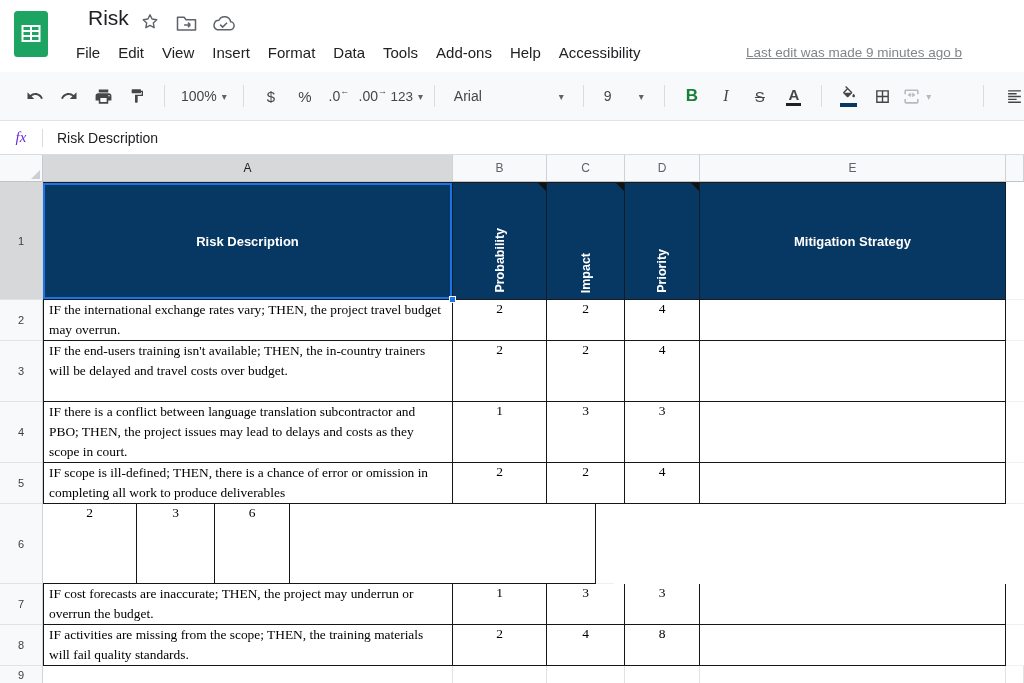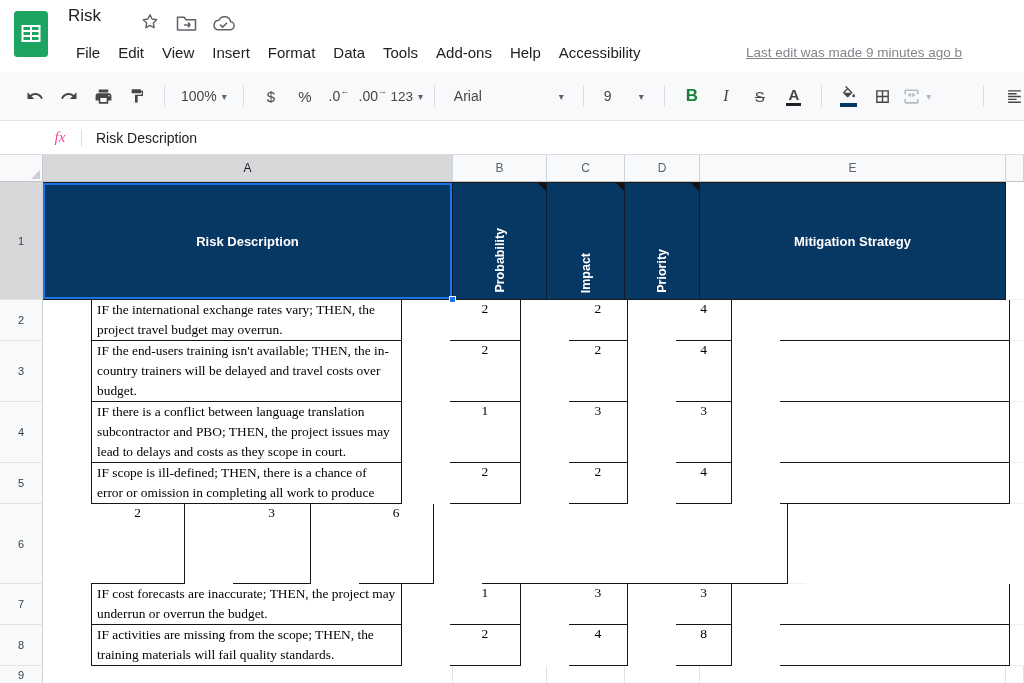--- a/index.html
+++ b/index.html
@@ -2,21 +2,21 @@
 <html><head>
 <meta charset="utf-8">
 <style>
   * { margin:0; padding:0; box-sizing:border-box; }
   html,body { width:1024px; height:683px; overflow:hidden; background:#fff;
     font-family:"Liberation Sans", sans-serif; color:#202124; }
 
   
   .titlebar { position:relative; height:72px; background:#fff; }
   .logo { position:absolute; left:14px; top:11px; }
-  .doc-title { position:absolute; left:68px; top:6px; font-size:17px; color:#202124; }
+  .doc-title { position:absolute; left:88px; top:6px; font-size:21px; color:#202124; }
   .tb-icon { position:absolute; top:12px; display:flex; align-items:center; }
   .star-pos { left:140px; }
   .move-pos { left:176px; top:14px; }
   .cloud-pos { left:211px; top:15px; }
   .menu-row { position:absolute; left:67px; top:42px; display:flex; font-size:15px; }
   .menu-item { padding:2px 9px; cursor:default; }
   .last-edit { position:absolute; left:746px; top:45px; font-size:13.5px; color:#80868b;
     text-decoration:underline; white-space:nowrap; }
 
   
@@ -40,21 +40,21 @@
   .bar { height:4px; width:17px; margin-top:1px; }
   .bar.navy { background:#073763; }
   .bar.dark { background:#202124; height:3px; width:15px; }
   .push-right { margin-left:auto; }
   .clip-btn { min-width:40px; margin-right:-10px; }
 
   
   .formula-bar { height:34px; background:#fff; display:flex; align-items:center;
     border-bottom:1px solid #d9dce0; }
   .fx { width:42px; text-align:center; font-family:"Liberation Serif",serif;
-    font-style:italic; color:#ec4899; font-size:15px;margin-left:39px; }
+    font-style:italic; color:#6d28d9; font-size:15px; }
   .fx-div { width:1px; height:18px; background:#dadce0; }
   .formula-value { margin-left:14px; font-size:14px; color:#202124; }
 
   
   .grid { position:relative; background:#fff; }
   .w-a{width:410px;} .w-b{width:94px;} .w-c{width:78px;} .w-d{width:75px;}
   .w-e{width:306px;} .w-f{width:18px;}
 
   .col-headers { display:flex; height:27px; }
   .corner { width:43px; background:#f8f9fa; border-right:1px solid #c7c9cc;
@@ -80,21 +80,21 @@
   .vert { display:flex; align-items:flex-end; justify-content:center; padding-bottom:6px; }
   .vtext { writing-mode:vertical-rl; transform:rotate(180deg); font-size:12.5px; }
   .note { position:absolute; top:0; right:0; width:0; height:0;
     border-top:8px solid #121212; border-left:8px solid transparent; }
   .sel-ring { position:absolute; inset:0; border:2px solid #1a73e8; z-index:2; pointer-events:none; }
   .sel-handle { position:absolute; right:-4px; bottom:-4px; width:7px; height:7px;
     background:#1a73e8; border:1px solid #fff; z-index:3; }
 
   
   .dcell { background:#fff; border-right:1px solid #161616; border-bottom:1px solid #161616;
-    overflow:hidden;margin-left:48px; }
+    overflow:hidden; }
   .desc { border-left:1px solid #161616; font-family:"Liberation Serif",serif;
     font-size:13.4px; line-height:20px; color:#000; padding:0 5px 0 5px; }
   .num { font-family:"Liberation Serif",serif; font-size:13.5px; color:#000;
     text-align:center; padding-top:1px; }
   .fcell { background:#fff; border-bottom:1px solid #eef0f2; }
   .lcell { background:#fff; border-right:1px solid #e2e3e5; }
 </style>
 </head>
 <body>
 

